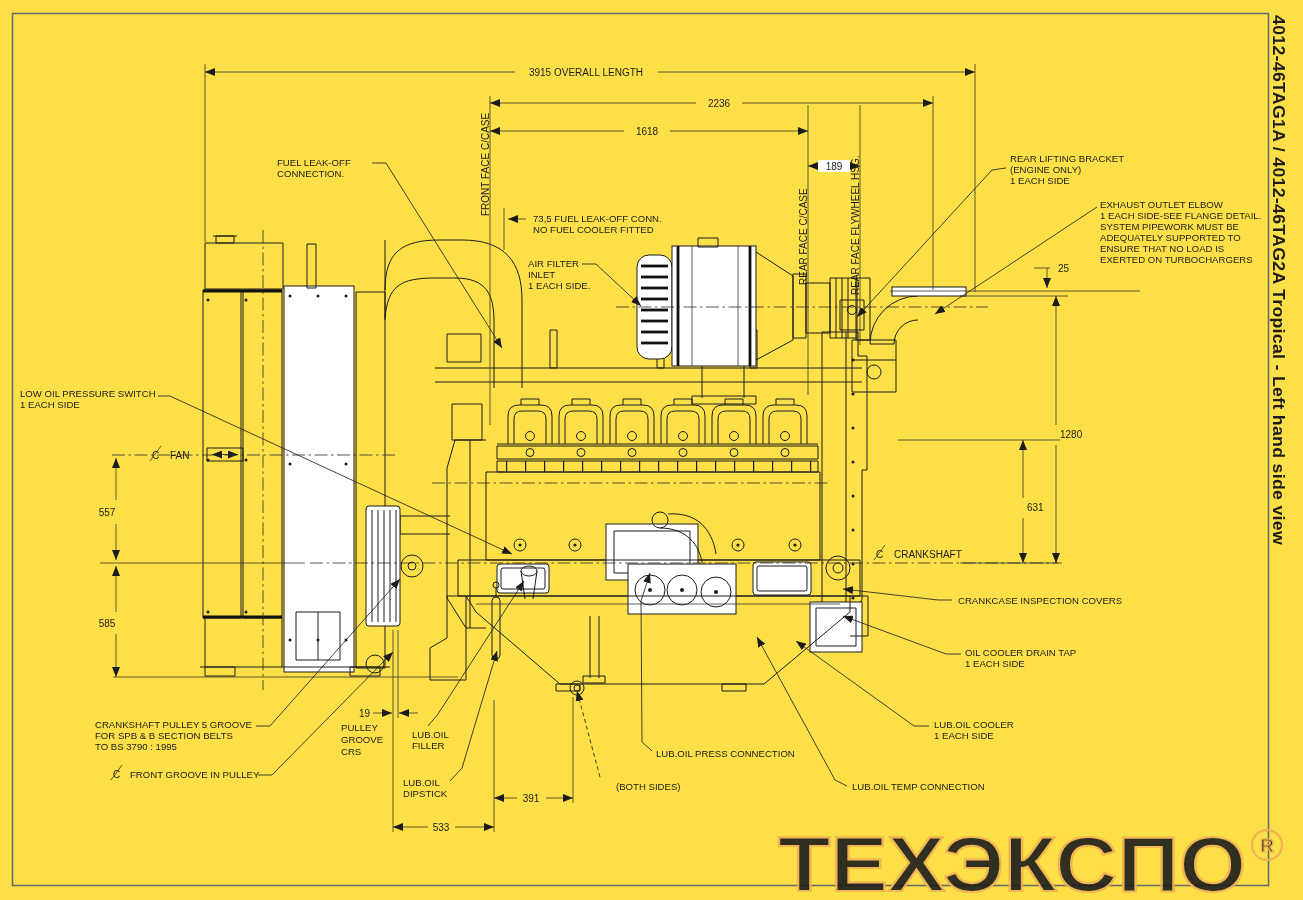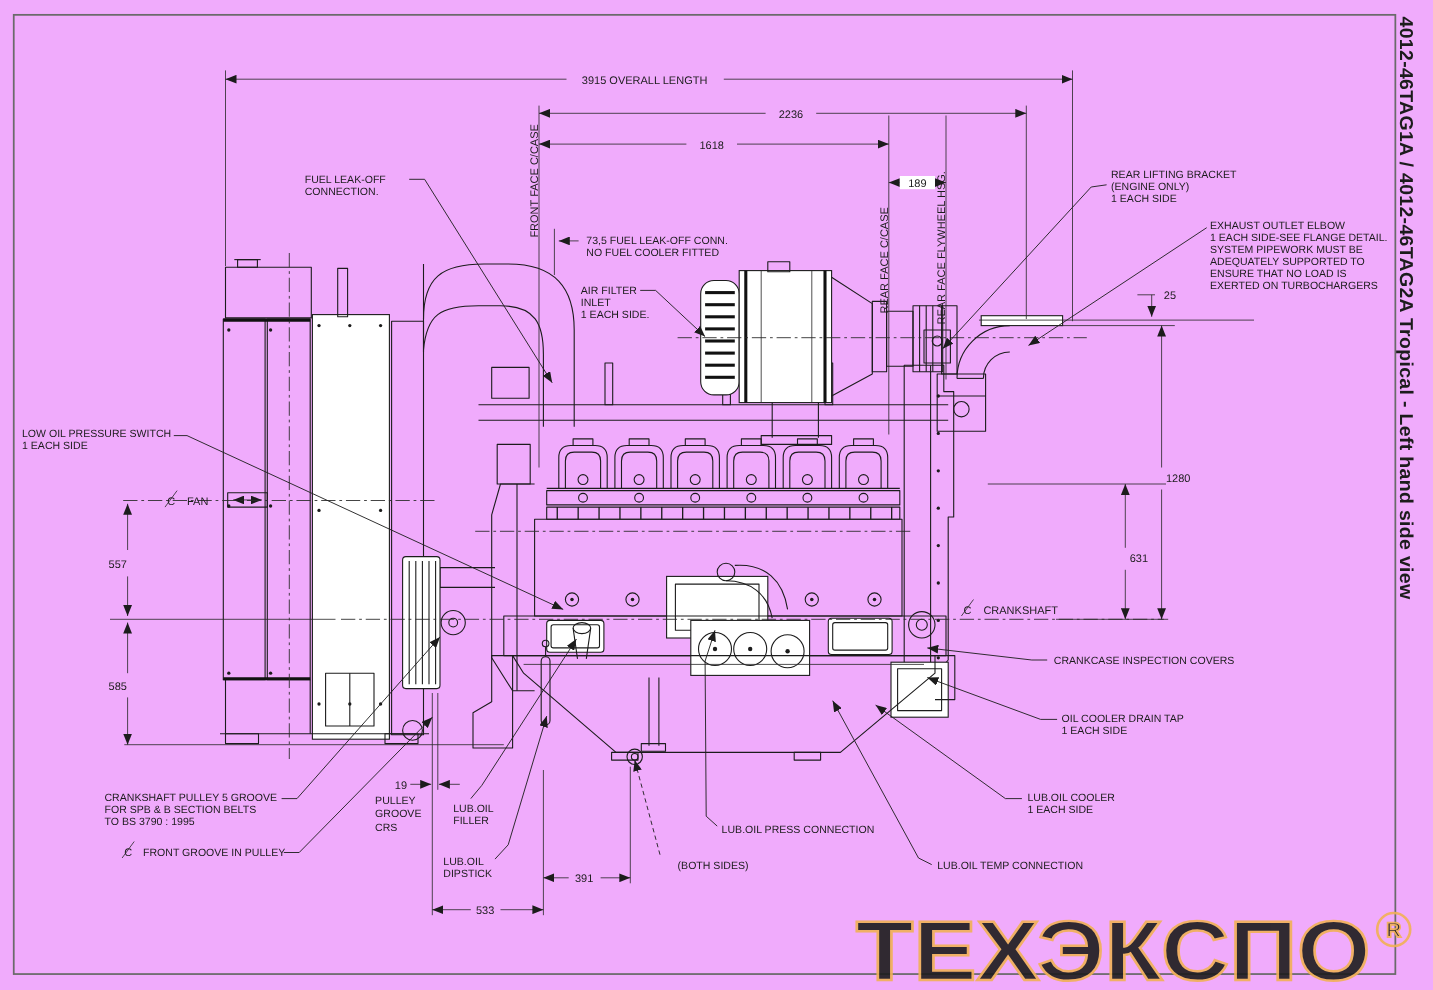--- a/index.html
+++ b/index.html
@@ -1,16 +1,16 @@
 <!DOCTYPE html>
 <html><head>
 <meta charset="utf-8">
 <style>
   html,body{margin:0;padding:0;background:#fff;}
-  .page{position:relative;width:1303px;height:900px;background:#f0abfc;overflow:hidden;}
+  .page{position:relative;width:1303px;height:900px;background:#fde047;overflow:hidden;}
   svg text{font-family:"Liberation Sans","DejaVu Sans",sans-serif;fill:#1c1c1c;}
   .t9{font-size:9.6px;}
   .t10{font-size:10px;}
   .mid{text-anchor:middle;}
   .end{text-anchor:end;}
   .vt{font-size:10px;}
   .ttl{font-size:17px;font-weight:bold;letter-spacing:.3px;}
   .ln{stroke:#1c1c1c;stroke-width:1;fill:none;stroke-linejoin:round;}
   .tn{stroke:#2b2b2b;stroke-width:.75;fill:none;}
   .tk{stroke:#111;stroke-width:2.8;fill:none;}

